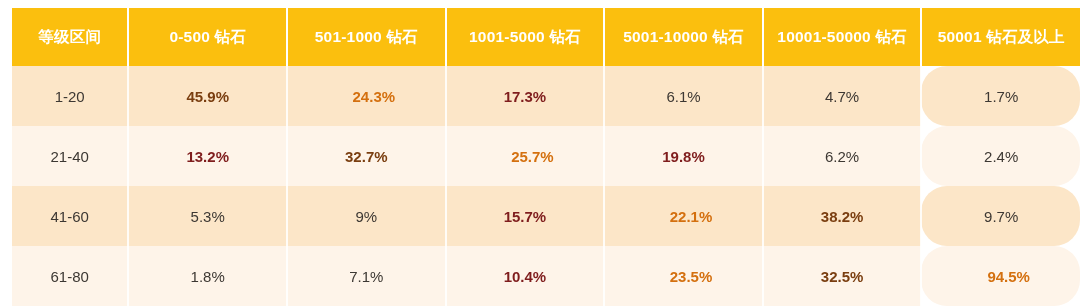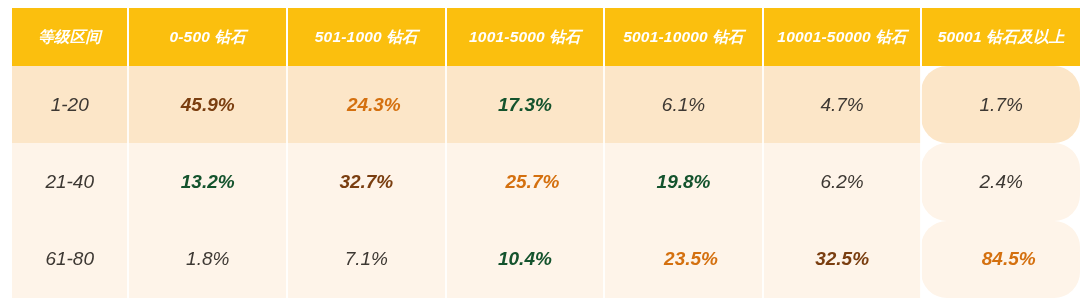--- a/index.html
+++ b/index.html
@@ -14,21 +14,20 @@
     font-family: "Liberation Sans", "DejaVu Sans", sans-serif;
   }
 
   .table-wrap {
     position: absolute;
     left: 12px;
     top: 8px;
     width: 1068px;
     height: 290px;
     background: #ffffff;
-    font-style: italic;
   }
 
   table.dist-table {
     border-collapse: collapse;
     table-layout: fixed;
     width: 1068px;
     height: 290px;
   }
 
   col.c-first { width: 116px; }
@@ -45,34 +44,34 @@
     border-right: 2px solid #ffffff;
     letter-spacing: 0.2px;
     white-space: nowrap;
   }
   thead th:last-child { border-right: none; }
 
   tbody td {
     height: 58px;
     text-align: center;
     vertical-align: middle;
-    font-size: 19px;
+    font-size: 15px;
     color: #3d3833;
     border-right: 2px solid rgba(255,255,255,0.85);
     white-space: nowrap;
   }
   tbody td:last-child { border-right: none; border-radius: 26px; }
 
   tbody tr.row-a td { background: #FCE6C8; }
   tbody tr.row-b td { background: #FEF4E9; }
 
   td.v-normal  { font-weight: normal; color: #3d3833; }
   td.v-strong  { font-weight: bold;   color: #7A3E10; margin-top: 16px; }
   td.v-accent  { font-weight: bold;   color: #D4700F; padding-left: 16px; }
-  td.v-faded   { font-weight: bold;   color: #14532d; }
+  td.v-faded   { font-weight: bold;   color: #7f1d1d; }
   td.label-cell { font-weight: normal; color: #3d3833; }
 </style>
 </head>
 <body>
 
 <div class="table-wrap">
   <table class="dist-table">
     <colgroup>
       <col class="c-first">
       <col class="c-rest">
@@ -105,24 +104,33 @@
       </tr>
       <tr class="row-b">
         <td class="label-cell">21-40</td>
         <td class="v-faded">13.2%</td>
         <td class="v-strong">32.7%</td>
         <td class="v-accent">25.7%</td>
         <td class="v-faded">19.8%</td>
         <td class="v-normal">6.2%</td>
         <td class="v-normal">2.4%</td>
       </tr>
+      <tr class="row-a">
+        <td class="label-cell">41-60</td>
+        <td class="v-normal">5.3%</td>
+        <td class="v-normal">9%</td>
+        <td class="v-faded">15.7%</td>
+        <td class="v-accent">22.1%</td>
+        <td class="v-strong">38.2%</td>
+        <td class="v-normal">9.7%</td>
+      </tr>
       <tr class="row-b">
         <td class="label-cell">61-80</td>
         <td class="v-normal">1.8%</td>
         <td class="v-normal">7.1%</td>
         <td class="v-faded">10.4%</td>
         <td class="v-accent">23.5%</td>
         <td class="v-strong">32.5%</td>
-        <td class="v-accent">84.5%</td>
+        <td class="v-accent">94.5%</td>
       </tr>
     </tbody>
   </table>
 </div>
 
 </body></html>

